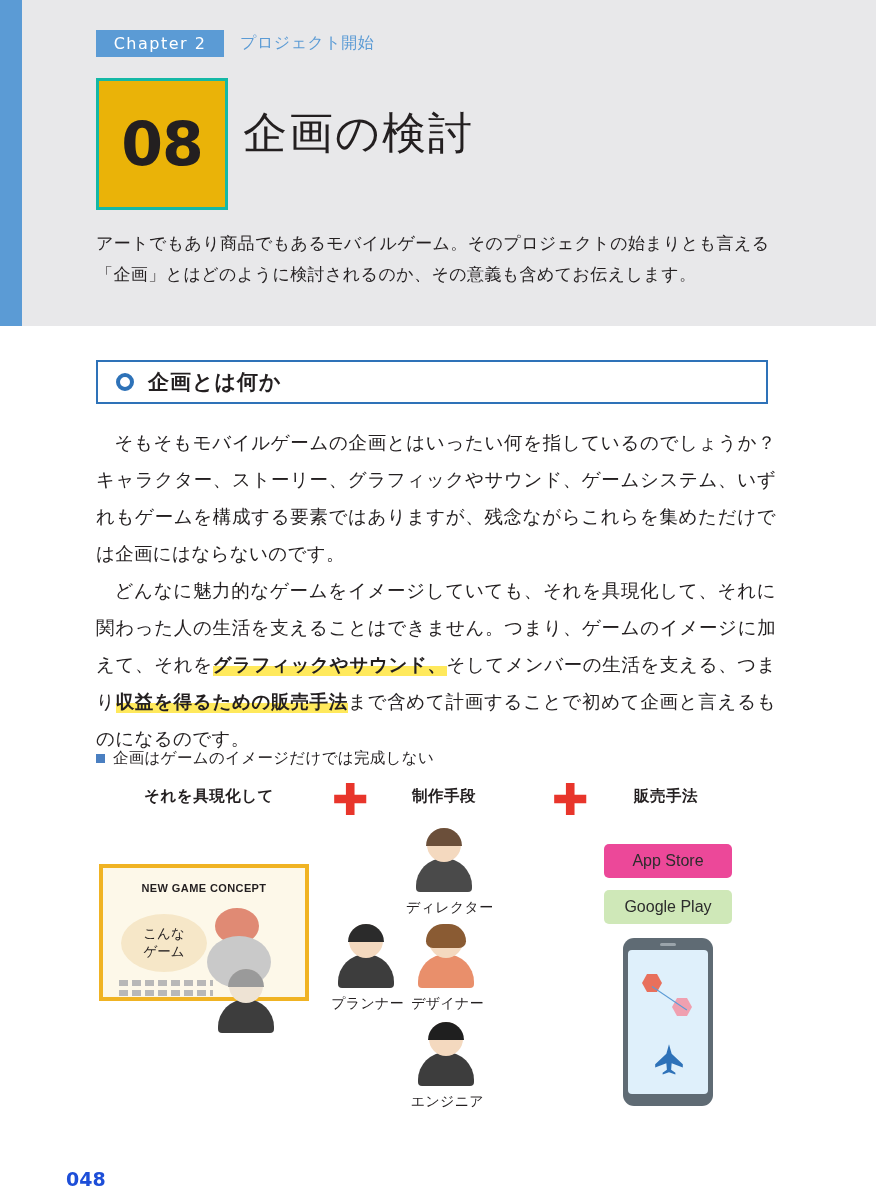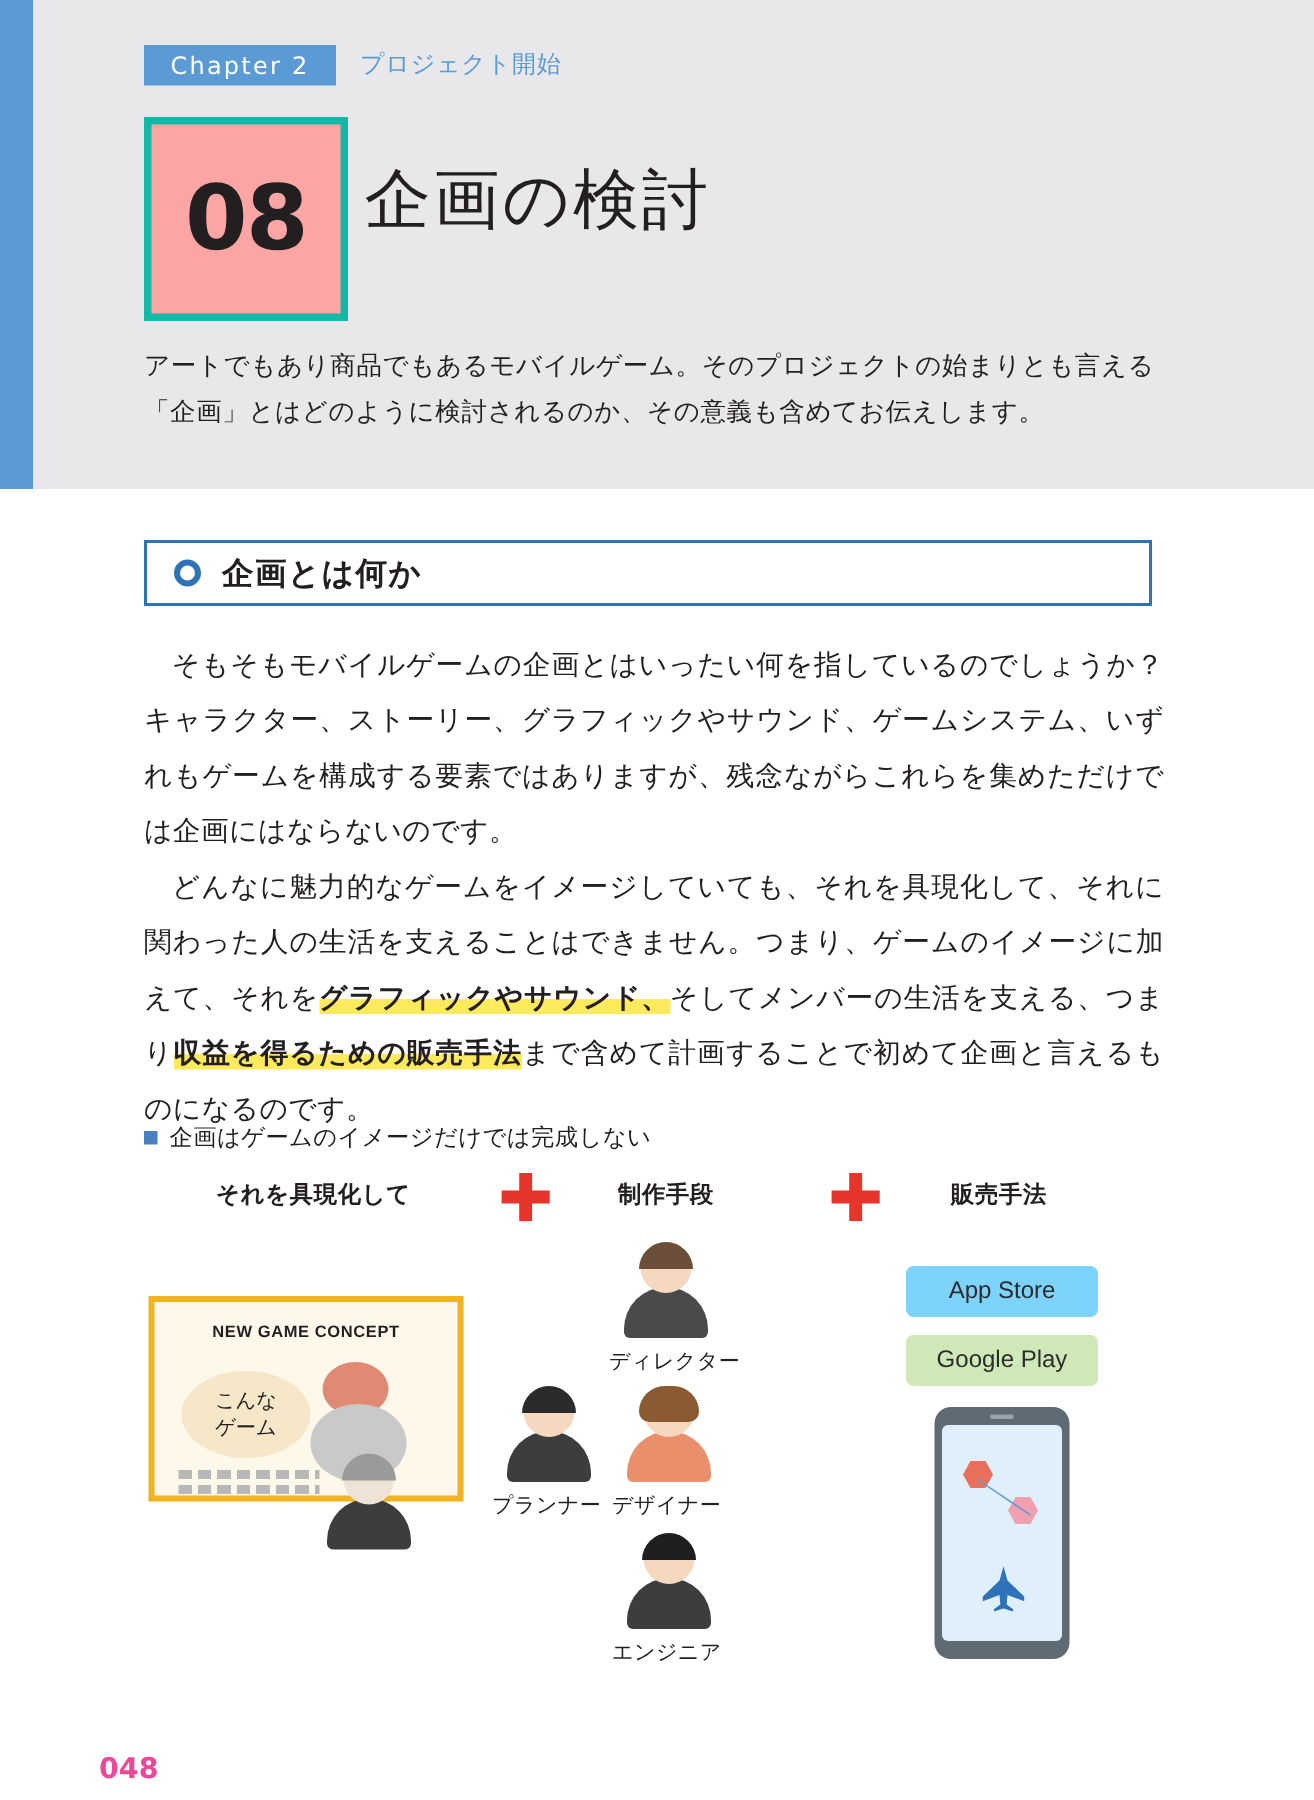--- a/index.html
+++ b/index.html
@@ -50,22 +50,22 @@
     left: 240px; top: 33px;
     font-size: 16px;
     color: #5b9bd5;
     letter-spacing: 0.5px;
   }
   .num-box {
     position: absolute;
     left: 96px; top: 78px;
     width: 126px;
     height: 126px;
-    border: 5px solid #14b8a6;
-    background: #fca5a5;
+    border: 3px solid #14b8a6;
+    background: #eab308;
     display: flex;
     align-items: center;
     justify-content: center;
   }
   .num-box span {
     font-size: 60px;
     font-weight: bold;
     letter-spacing: -1px;
     font-family: "DejaVu Sans", sans-serif;
   }
@@ -220,21 +220,21 @@
   }
   .blob-grey {
     position: absolute;
     left: 104px; top: 68px;
     width: 64px; height: 52px;
     border-radius: 50%;
     background: #c9c9c9;
   }
 
   
-  .person { position: absolute; width: 76px; text-align: left; }
+  .person { position: absolute; width: 76px; text-align: right; }
   .person .head {
     width: 34px; height: 34px;
     border-radius: 50%;
     margin: 0 auto;
     position: relative;
     z-index: 2;
   }
   .person .hair {
     position: absolute;
     left: 50%;
@@ -263,21 +263,21 @@
     position: absolute;
     width: 128px;
     height: 34px;
     border-radius: 5px;
     display: flex;
     align-items: center;
     justify-content: center;
     font-size: 16px;
     color: #2c2c2c;
   }
-  .badge-app { background: #7dd3fc; left: 18px; top: 58px; }
+  .badge-app { background: #ec4899; left: 18px; top: 58px; }
   .badge-play { background: #cfe8b8; left: 18px; top: 104px; }
 
   
   .phone {
     position: absolute;
     left: 37px; top: 152px;
     width: 90px;
     height: 168px;
     background: #5f6b74;
     border-radius: 11px;
@@ -318,21 +318,21 @@
     border-radius: 2px;
     background: #9aa4ab;
   }
 
   
   .page-no {
     position: absolute;
     left: 66px; top: 1168px;
     font-size: 19px;
     font-weight: bold;
-    color: #ec4899;
+    color: #1d4ed8;
     font-family: "DejaVu Sans", sans-serif;
   }
 </style>
 </head>
 <body>
 
 <div class="header-band">
   <div class="header-accent"></div>
 </div>
 

